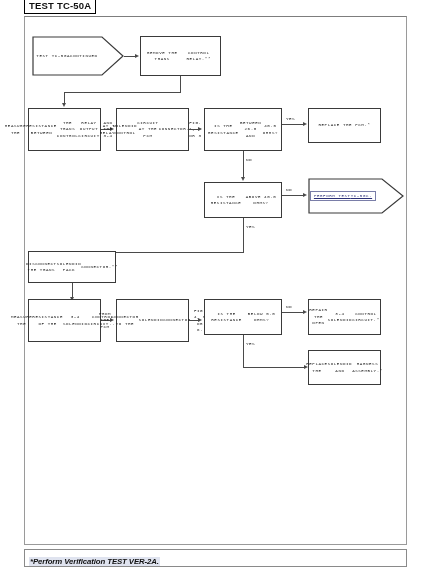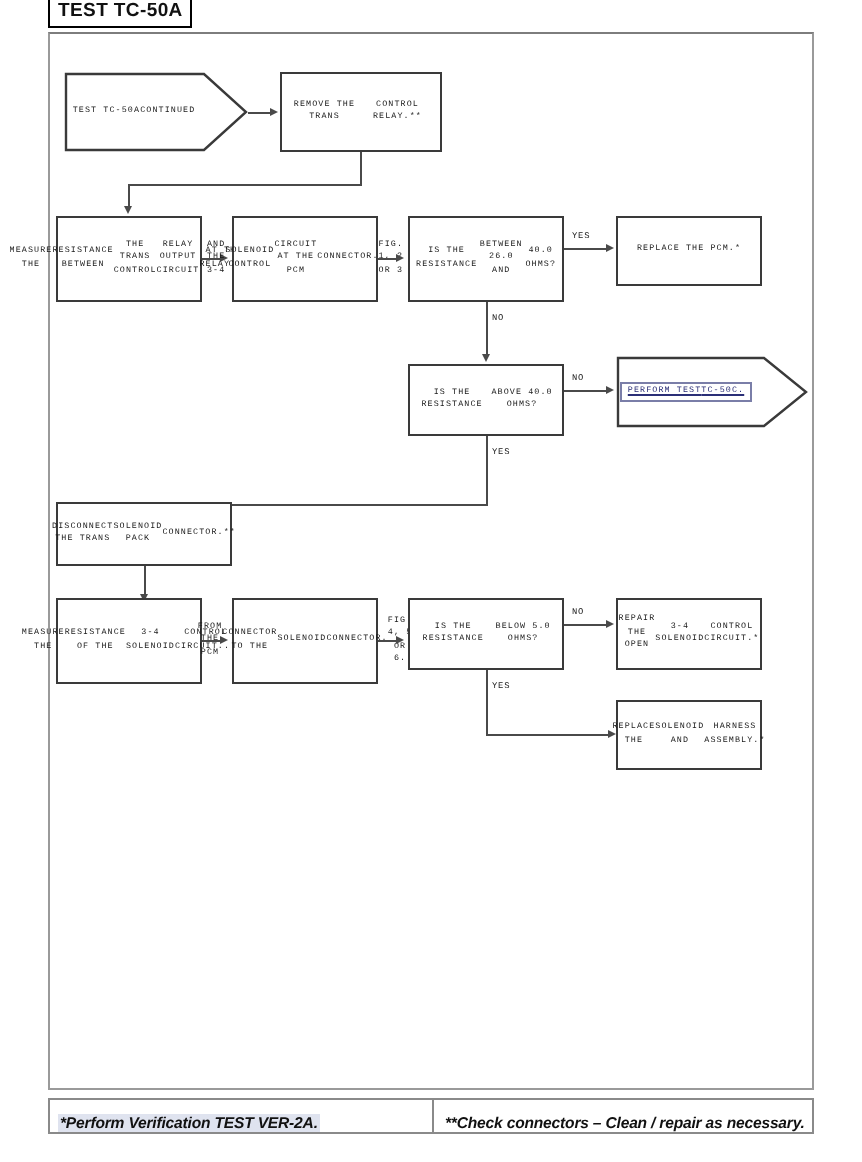--- a/index.html
+++ b/index.html
@@ -232,16 +232,15 @@
   <div class="node" style="left:308px;top:350px;width:73px;height:35px;">
       <span>REPLACE THE</span>
       <span>SOLENOID AND</span>
       <span>HARNESS ASSEMBLY.*</span>
     </div>
 
   <div class="footer">
     <div class="footer-cell">
       <span class="foot-hl">*Perform Verification TEST VER-2A.</span>
     </div>
-    <div class="footer-cell right">**Check connectors – Clean / repair as necessary.</div>
   </div>
 
 </div>
 
 </body></html>

